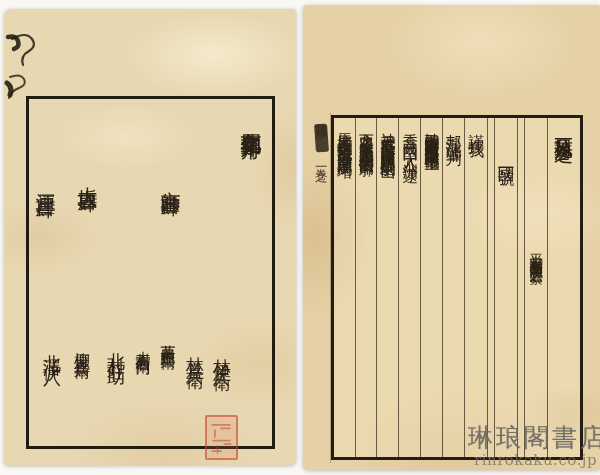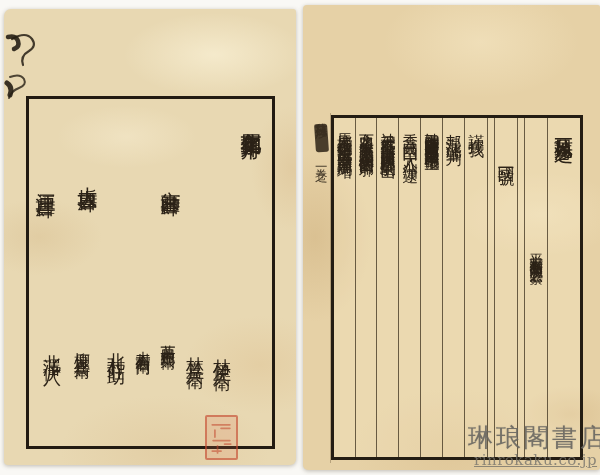--- a/index.html
+++ b/index.html
@@ -123,21 +123,20 @@
     font-size:25px;letter-spacing:3px;
     color:rgba(105,102,96,.85);
     text-shadow:0 0 1px rgba(120,115,108,.5);
     white-space:nowrap;
   }
   #wm-url{
     position:absolute;left:474px;top:451px;
     font-size:15px;letter-spacing:.5px;
     color:rgba(118,115,108,.8);
     white-space:nowrap;
-    text-decoration:underline;
   }
 </style>
 </head>
 <body>
 
 <div id="stage">
 
   <div id="page-left" class="page">
 
     <svg id="scribble" viewBox="0 0 60 90" xmlns="http://www.w3.org/2000/svg">

